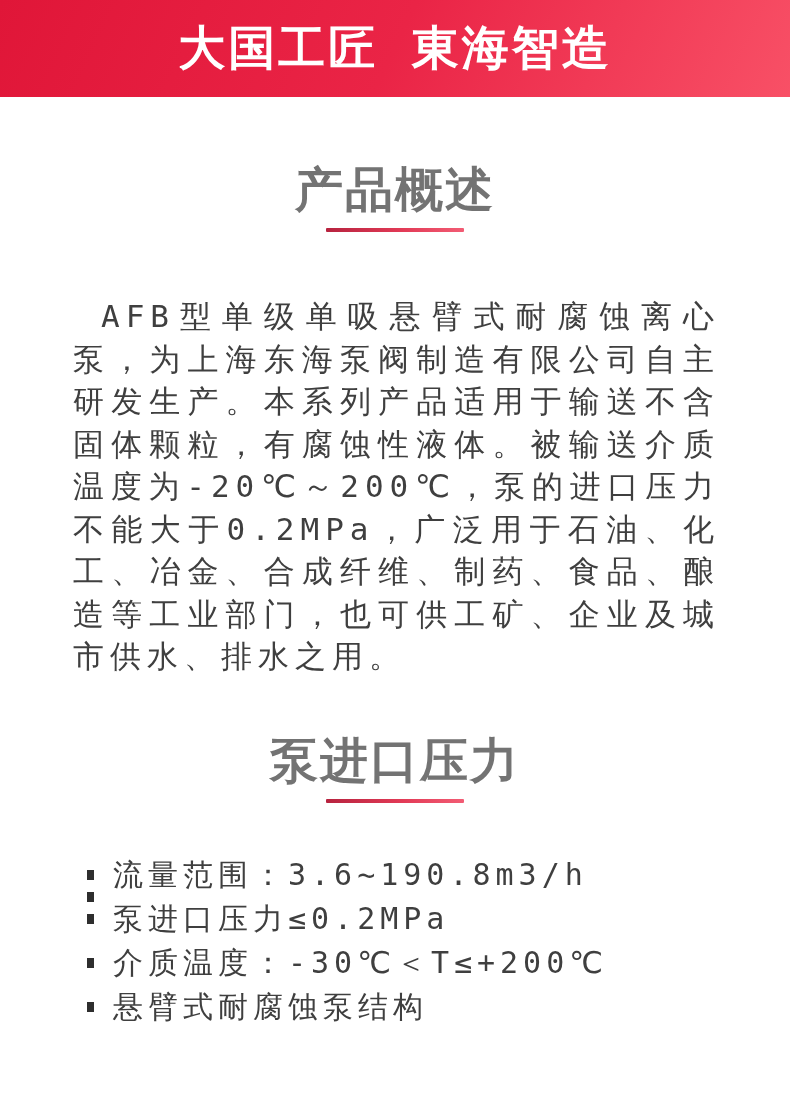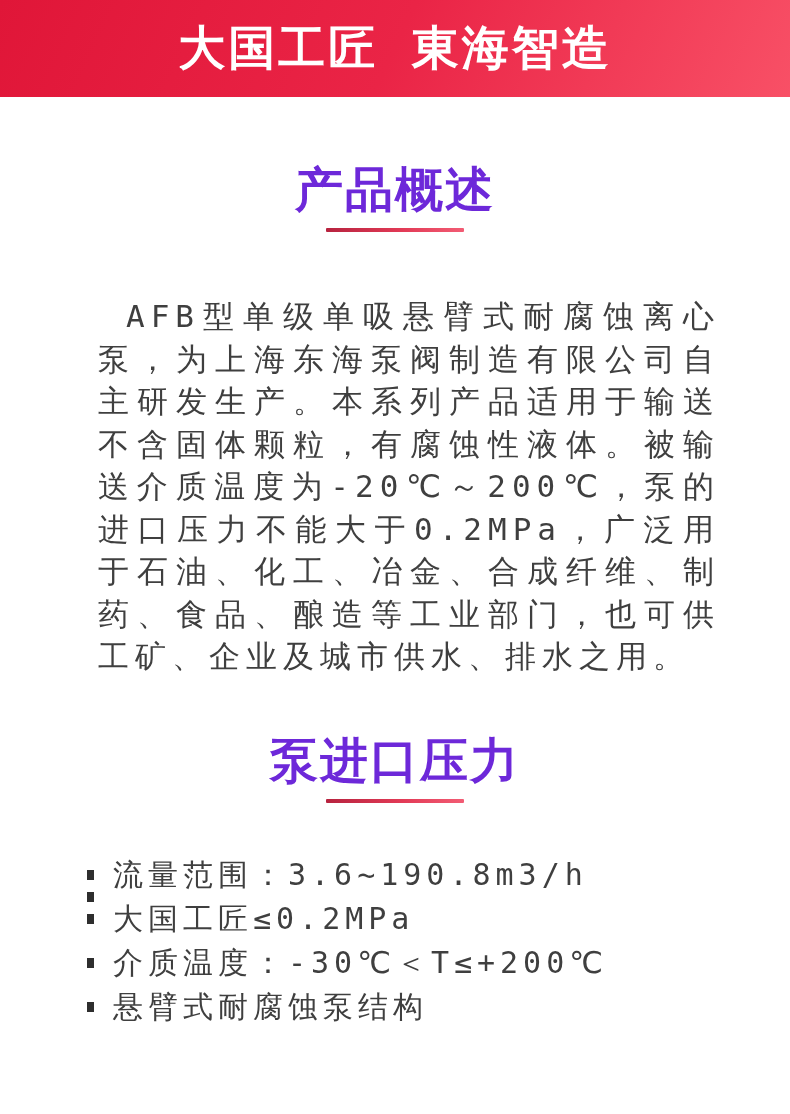--- a/index.html
+++ b/index.html
@@ -40,35 +40,35 @@
   }
 
   
   .sec-title {
     margin: 0;
     text-align: center;
     font-size: 48px;
     line-height: 52px;
     font-weight: 800;
     letter-spacing: 2px;
-    color: #6d28d9;
+    color: #737373;
   }
   .section-overview .sec-title   { padding-top: 66px; }
   .section-conditions .sec-title { padding-top: 56px; }
   .title-rule {
     width: 138px;
     height: 4px;
     margin: 13px auto 0 auto;
     background: linear-gradient(90deg, #b7233f 0%, #e23a56 55%, #f25c74 100%);
     border-radius: 1px;
   }
 
   
   .body-text {
-    margin: 63px 70px 0 98px;
+    margin: 63px 70px 0 73px;
     font-family: "DejaVu Sans Mono", "DejaVu Sans", sans-serif;
     font-size: 31px;
     line-height: 42.5px;
     letter-spacing: 6px;
     color: #3f3f3f;
     text-align: justify;
     text-justify: inter-character;
     text-indent: 28px;
   }
 
@@ -120,21 +120,21 @@
     <ul class="cond-list">
       <li>
         <span class="bullet"></span>
         <span>流量范围：3.6~190.8m3/h</span>
       </li>
       <li>
         <span class="bullet"></span>
       </li>
       <li>
         <span class="bullet"></span>
-        <span>大国工匠≤0.2MPa</span>
+        <span>泵进口压力≤0.2MPa</span>
       </li>
       <li>
         <span class="bullet"></span>
         <span>介质温度：-30℃＜T≤+200℃</span>
       </li>
       <li>
         <span class="bullet"></span>
         <span>悬臂式耐腐蚀泵结构</span>
       </li>
     </ul>

